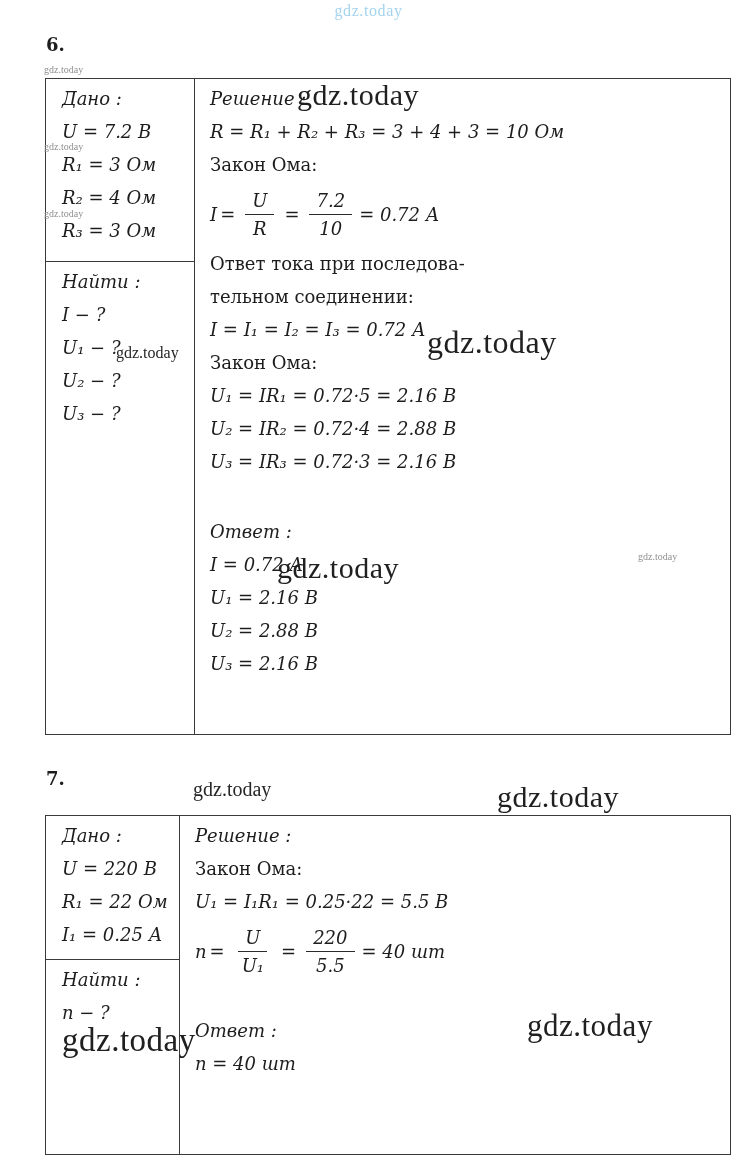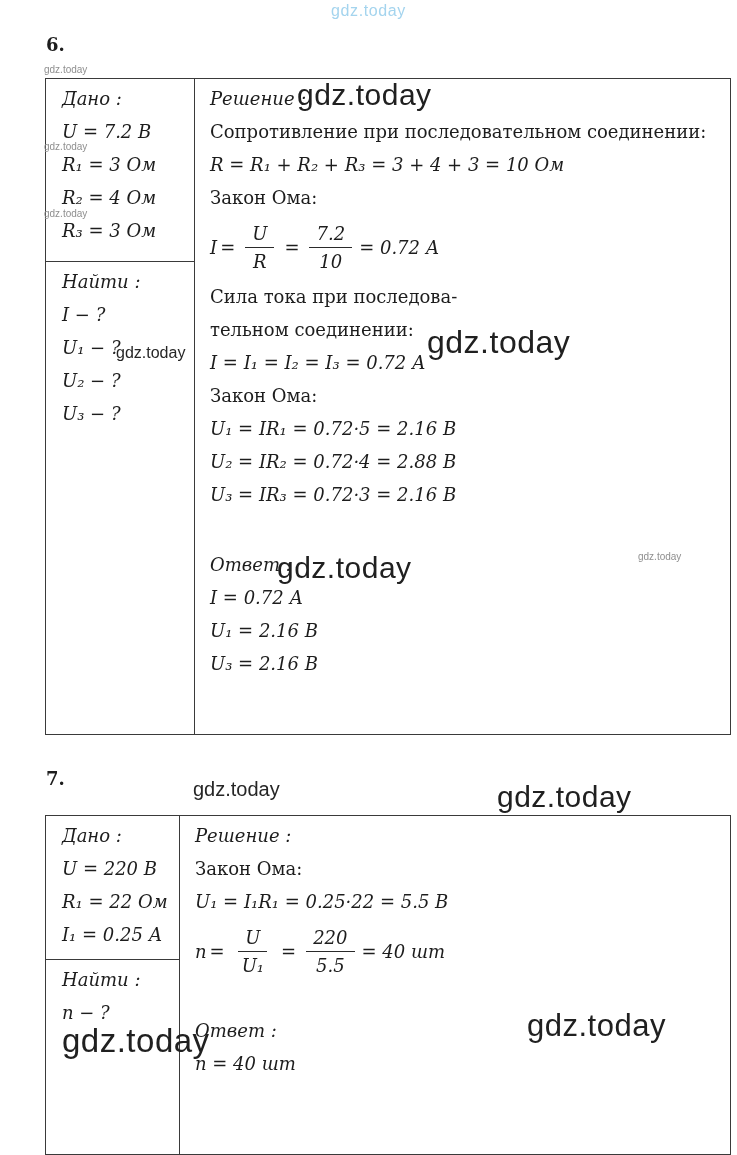--- a/index.html
+++ b/index.html
@@ -33,21 +33,21 @@
   .frac-line{ display:flex; align-items:center; margin:6px 0 10px; height:56px; font-size:18px; }
   .frac{ display:inline-flex; flex-direction:column; align-items:center; margin:0 7px; }
   .frac .num{ padding:0 7px 3px; border-bottom:1.4px solid #2a2a2a; }
   .frac .den{ padding:3px 7px 0; }
   .eqs{ margin:0 3px; }
 
   .gap6{ height:37px; }
   .gap7{ height:30px; }
 
   .wm{ position:absolute; z-index:6; white-space:nowrap;
-       font-family:Liberation Sans, sans-serif; }
+       font-family:Liberation Serif, serif; }
   #wm1{ left:50%; transform:translateX(-50%); top:2px; color:#a4d4ee; font-size:16px; letter-spacing:0.6px; }
   .wm-gray{ color:#8f8f8f; font-size:10px; }
   #wm2{ left:44px; top:64px; }
   #wm3{ left:44px; top:141px; }
   #wm4{ left:44px; top:208px; }
   #wm9{ left:638px; top:551px; }
   .wm-big{ color:#202020; letter-spacing:0.5px; }
   #wm5{ left:297px; top:78px;  font-size:30px; }
   #wm7{ left:427px; top:324px; font-size:32px; }
   #wm8{ left:277px; top:551px; font-size:30px; }
@@ -89,48 +89,48 @@
     <div class="sec">
       <div class="line lbl">Найти :</div>
       <div class="line math">I − ?</div>
       <div class="line math">U₁ − ?</div>
       <div class="line math">U₂ − ?</div>
       <div class="line math">U₃ − ?</div>
     </div>
   </div>
   <div class="col-right">
     <div class="line lbl">Решение :</div>
-    <div class="line">Сопротивление при последовательном соединении:</div>
     <div class="line math">R = R₁ + R₂ + R₃ = 3 + 4 + 3 = 10 Ом</div>
     <div class="line">Закон Ома:</div>
     <div class="frac-line math">
       <span>I</span>
       <span class="eqs">=</span>
       <span class="frac">
         <span class="num">U</span>
         <span class="den">R</span>
       </span>
       <span class="eqs">=</span>
       <span class="frac">
         <span class="num">7.2</span>
         <span class="den">10</span>
       </span>
       <span>= 0.72 А</span>
     </div>
-    <div class="line">Сила тока при последова-</div>
+    <div class="line">Ответ тока при последова-</div>
     <div class="line">тельном соединении:</div>
     <div class="line math">I = I₁ = I₂ = I₃ = 0.72 А</div>
     <div class="line">Закон Ома:</div>
     <div class="line math">U₁ = IR₁ = 0.72·5 = 2.16 В</div>
     <div class="line math">U₂ = IR₂ = 0.72·4 = 2.88 В</div>
     <div class="line math">U₃ = IR₃ = 0.72·3 = 2.16 В</div>
     <div class="gap6"></div>
     <div class="line lbl">Ответ :</div>
     <div class="line math">I = 0.72 А</div>
     <div class="line math">U₁ = 2.16 В</div>
+    <div class="line math">U₂ = 2.88 В</div>
     <div class="line math">U₃ = 2.16 В</div>
   </div>
 </div>
 
 <div class="prob-num" id="num7">7.</div>
 
 <div class="tbl" id="tbl7">
   <div class="col-left">
     <div class="sec given">
       <div class="line lbl">Дано :</div>

